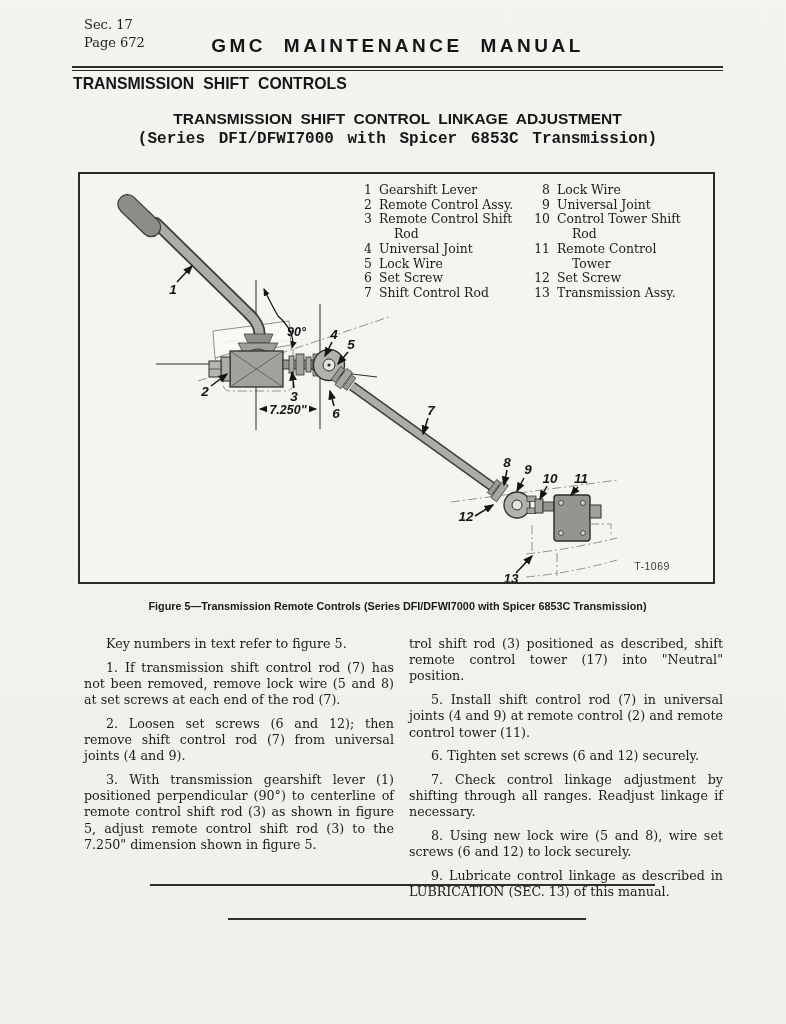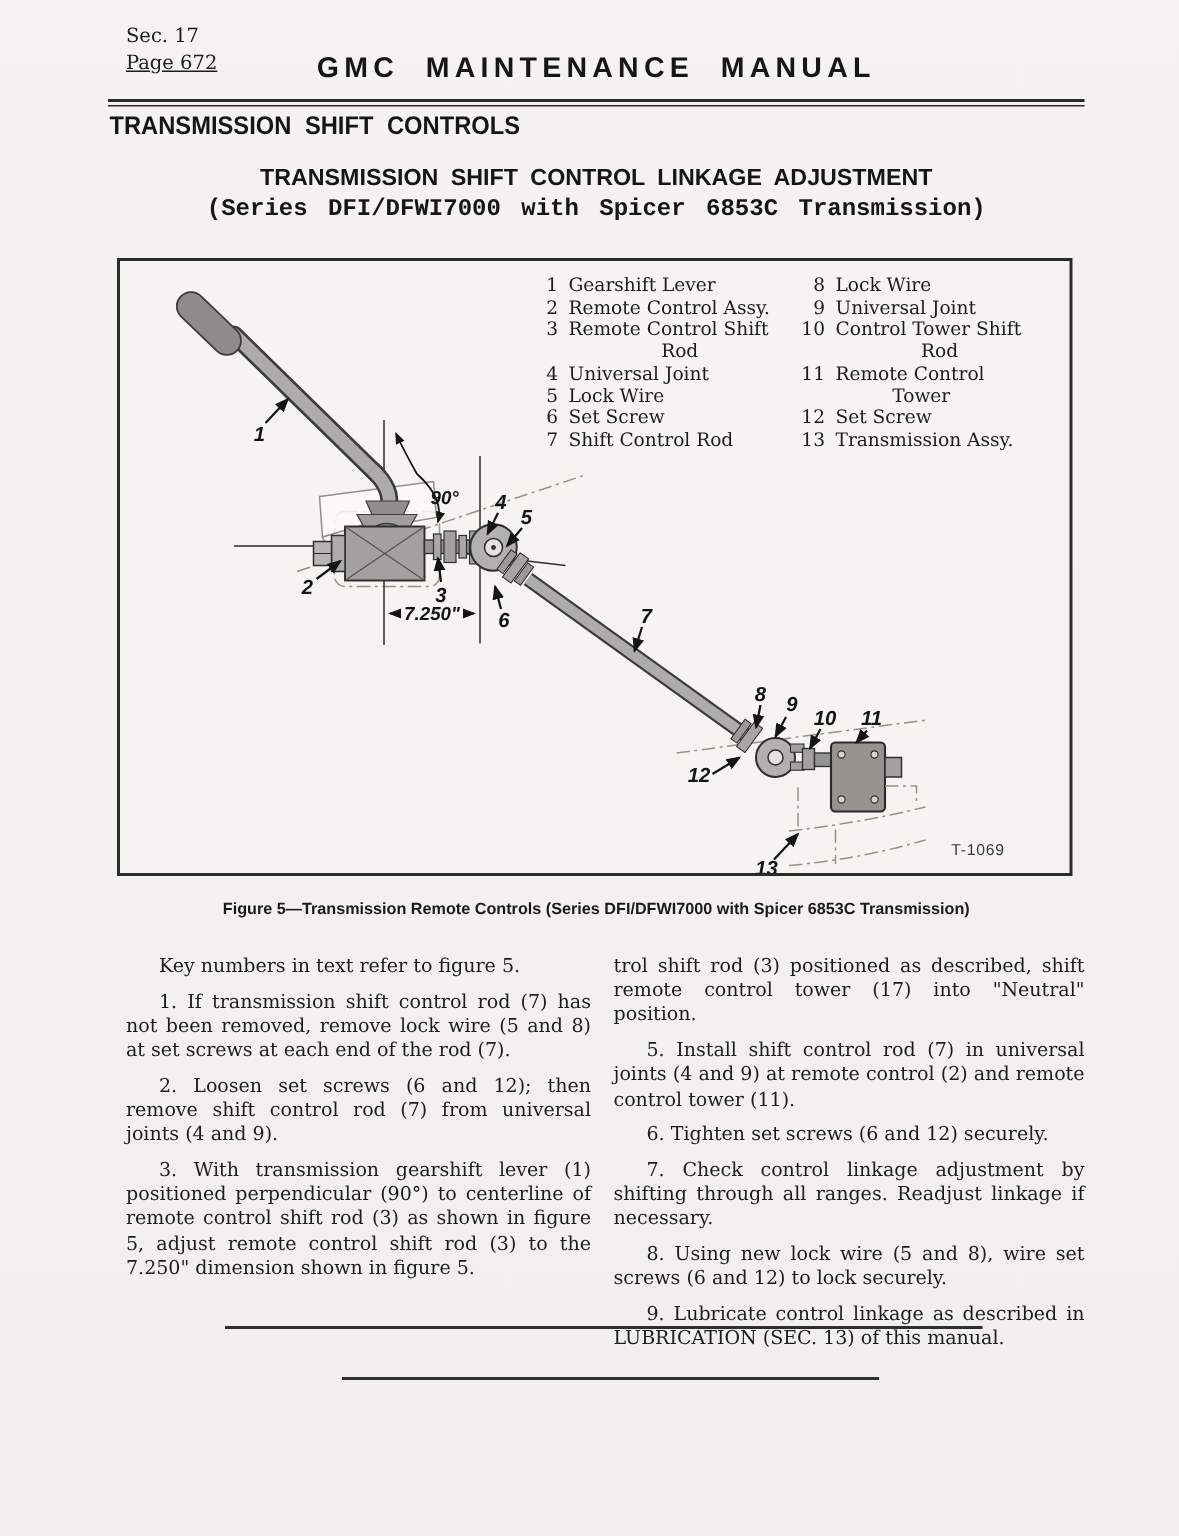--- a/index.html
+++ b/index.html
@@ -3,21 +3,21 @@
 <meta charset="utf-8">
 <style>
   html,body { margin:0; padding:0; background:#d8d6d2; }
   .page {
     position:relative; width:786px; height:1024px; margin:0 auto;
     background:linear-gradient(180deg,#f4f3f0 0%,#f2f1ee 60%,#f0efec 100%);
     font-family:"DejaVu Serif", serif; color:#1c1c1c; overflow:hidden;
   }
   .hdr-line { position:absolute; left:84px; font-size:13px; line-height:18px; }
   .hdr-sec  { top:16px; }
-  .hdr-page { top:34px;text-decoration:underline; }
+  .hdr-page { top:34px; }
   .manual-title {
     position:absolute; left:72px; top:35px; width:651px; text-align:center;
     font-family:"Liberation Sans",sans-serif; font-weight:700; font-size:19px;
     letter-spacing:3.5px; word-spacing:9px; color:#161616;
   }
   .header-rule {
     position:absolute; left:72px; top:66px; width:651px; height:2px;
     border-top:2.5px solid #2a2a2a; border-bottom:1.5px solid #2a2a2a;
   }
   .section-title {
@@ -38,21 +38,21 @@
     border:2px solid #2b2b2b; background:#f5f4f1; box-sizing:border-box;
   }
   .diagram { position:absolute; left:0; top:0; width:633px; height:408px; }
 
   .legend { position:absolute; left:274px; top:9px; display:flex; gap:10px;
             font-size:12.4px; line-height:14.7px; color:#1b1b1b; }
   .lcol1 { width:168px; }
   .lcol2 { width:182px; }
   .lrow  { display:flex; }
   .lnum  { width:18px; text-align:right; flex:none; margin-right:7px; }
-  .lname2 { display:block; padding-left:15px;text-align:center; }
+  .lname2 { display:block; padding-left:15px; }
 
   .callout { font-family:"Liberation Sans",sans-serif; font-weight:700;
              font-style:italic; font-size:13.5px; fill:#141414; }
   .angle, .dim { font-family:"Liberation Sans",sans-serif; font-weight:700;
                  font-style:italic; font-size:12.5px; fill:#141414; }
   .figref { font-family:"Liberation Sans",sans-serif; font-size:10.5px; fill:#3a3a3a; letter-spacing:0.5px; }
 
   .figure-caption {
     position:absolute; left:72px; top:600px; width:651px; text-align:center;
     font-family:"Liberation Sans",sans-serif; font-weight:700; 

